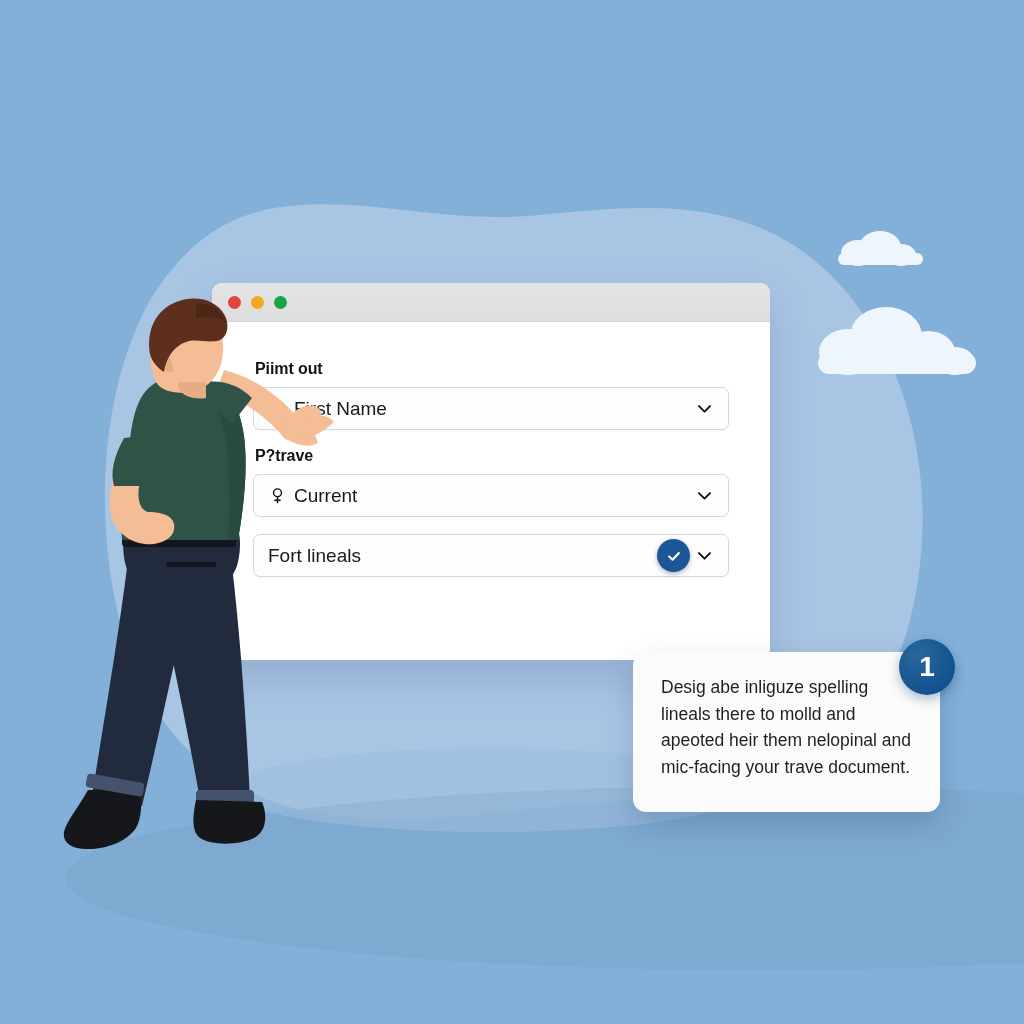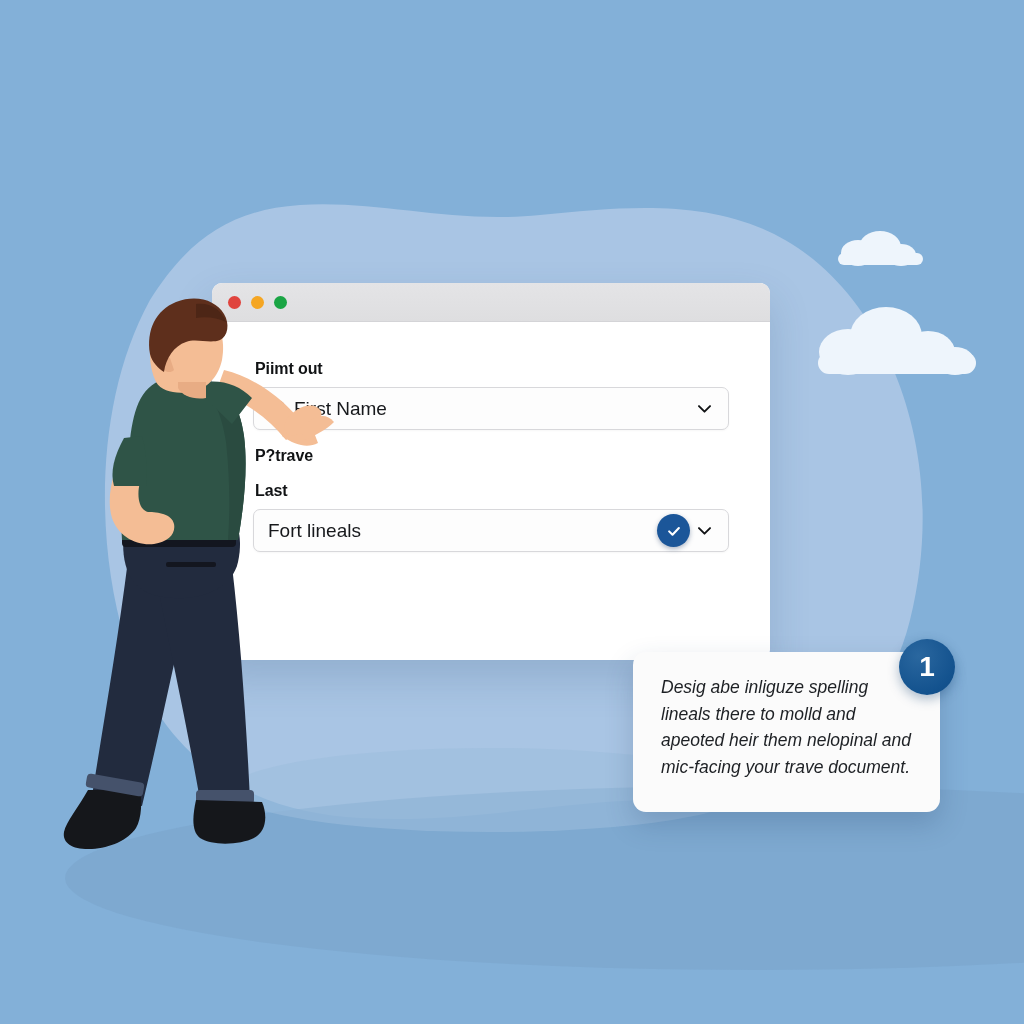--- a/index.html
+++ b/index.html
@@ -92,21 +92,20 @@
   .callout {
     position: absolute;
     left: 633px; top: 652px;
     width: 307px; height: 160px;
     background: #fbfbfb;
     border-radius: 13px;
     box-shadow: 0 12px 28px rgba(35,65,105,0.22);
     padding: 22px 26px 16px 28px;
     box-sizing: border-box;
     z-index: 7;
-    font-style: italic;
   }
   .callout-text {
     font-size: 17.5px;
     line-height: 1.52;
     color: #1d2024;
     margin: 0;
   }
   .step-badge {
     position: absolute;
     left: 899px; top: 639px;
@@ -179,24 +178,39 @@
           <span class="chevron">
             <svg viewBox="0 0 24 24" width="19" height="19" fill="none" stroke="#111315" stroke-width="2.4" stroke-linecap="round" stroke-linejoin="round">
               <path d="M5 9 L12 16 L19 9"></path>
             </svg>
           </span>
         </div>
       </div>
 
       <div class="field-group">
         <div class="field-label">P?trave</div>
+        <div class="field-box">
+          <span class="field-icon">
+            <svg viewBox="0 0 24 24" width="19" height="19" fill="none" stroke="#111315" stroke-width="1.8" stroke-linecap="round">
+              <circle cx="12" cy="8.6" r="5"></circle>
+              <path d="M12 13.6 V21"></path>
+              <path d="M8.6 18.1 H15.4"></path>
+            </svg>
+          </span>
+          <span class="field-value">Current</span>
+          <span class="field-spacer"></span>
+          <span class="chevron">
+            <svg viewBox="0 0 24 24" width="19" height="19" fill="none" stroke="#111315" stroke-width="2.4" stroke-linecap="round" stroke-linejoin="round">
+              <path d="M5 9 L12 16 L19 9"></path>
+            </svg>
+          </span>
+        </div>
       </div>
 
       <div class="field-group">
-        <div class="field-label">Last</div>
         <div class="field-box">
           <span class="field-value">Fort lineals</span>
           <span class="field-spacer"></span>
           <span class="check-badge">
             <svg viewBox="0 0 24 24" width="18" height="18" fill="none" stroke="#ffffff" stroke-width="2.8" stroke-linecap="round" stroke-linejoin="round">
               <path d="M5.5 12.5 L10 17 L18.5 8"></path>
             </svg>
           </span>
           <span class="chevron">
             <svg viewBox="0 0 24 24" width="19" height="19" fill="none" stroke="#111315" stroke-width="2.4" stroke-linecap="round" stroke-linejoin="round">

